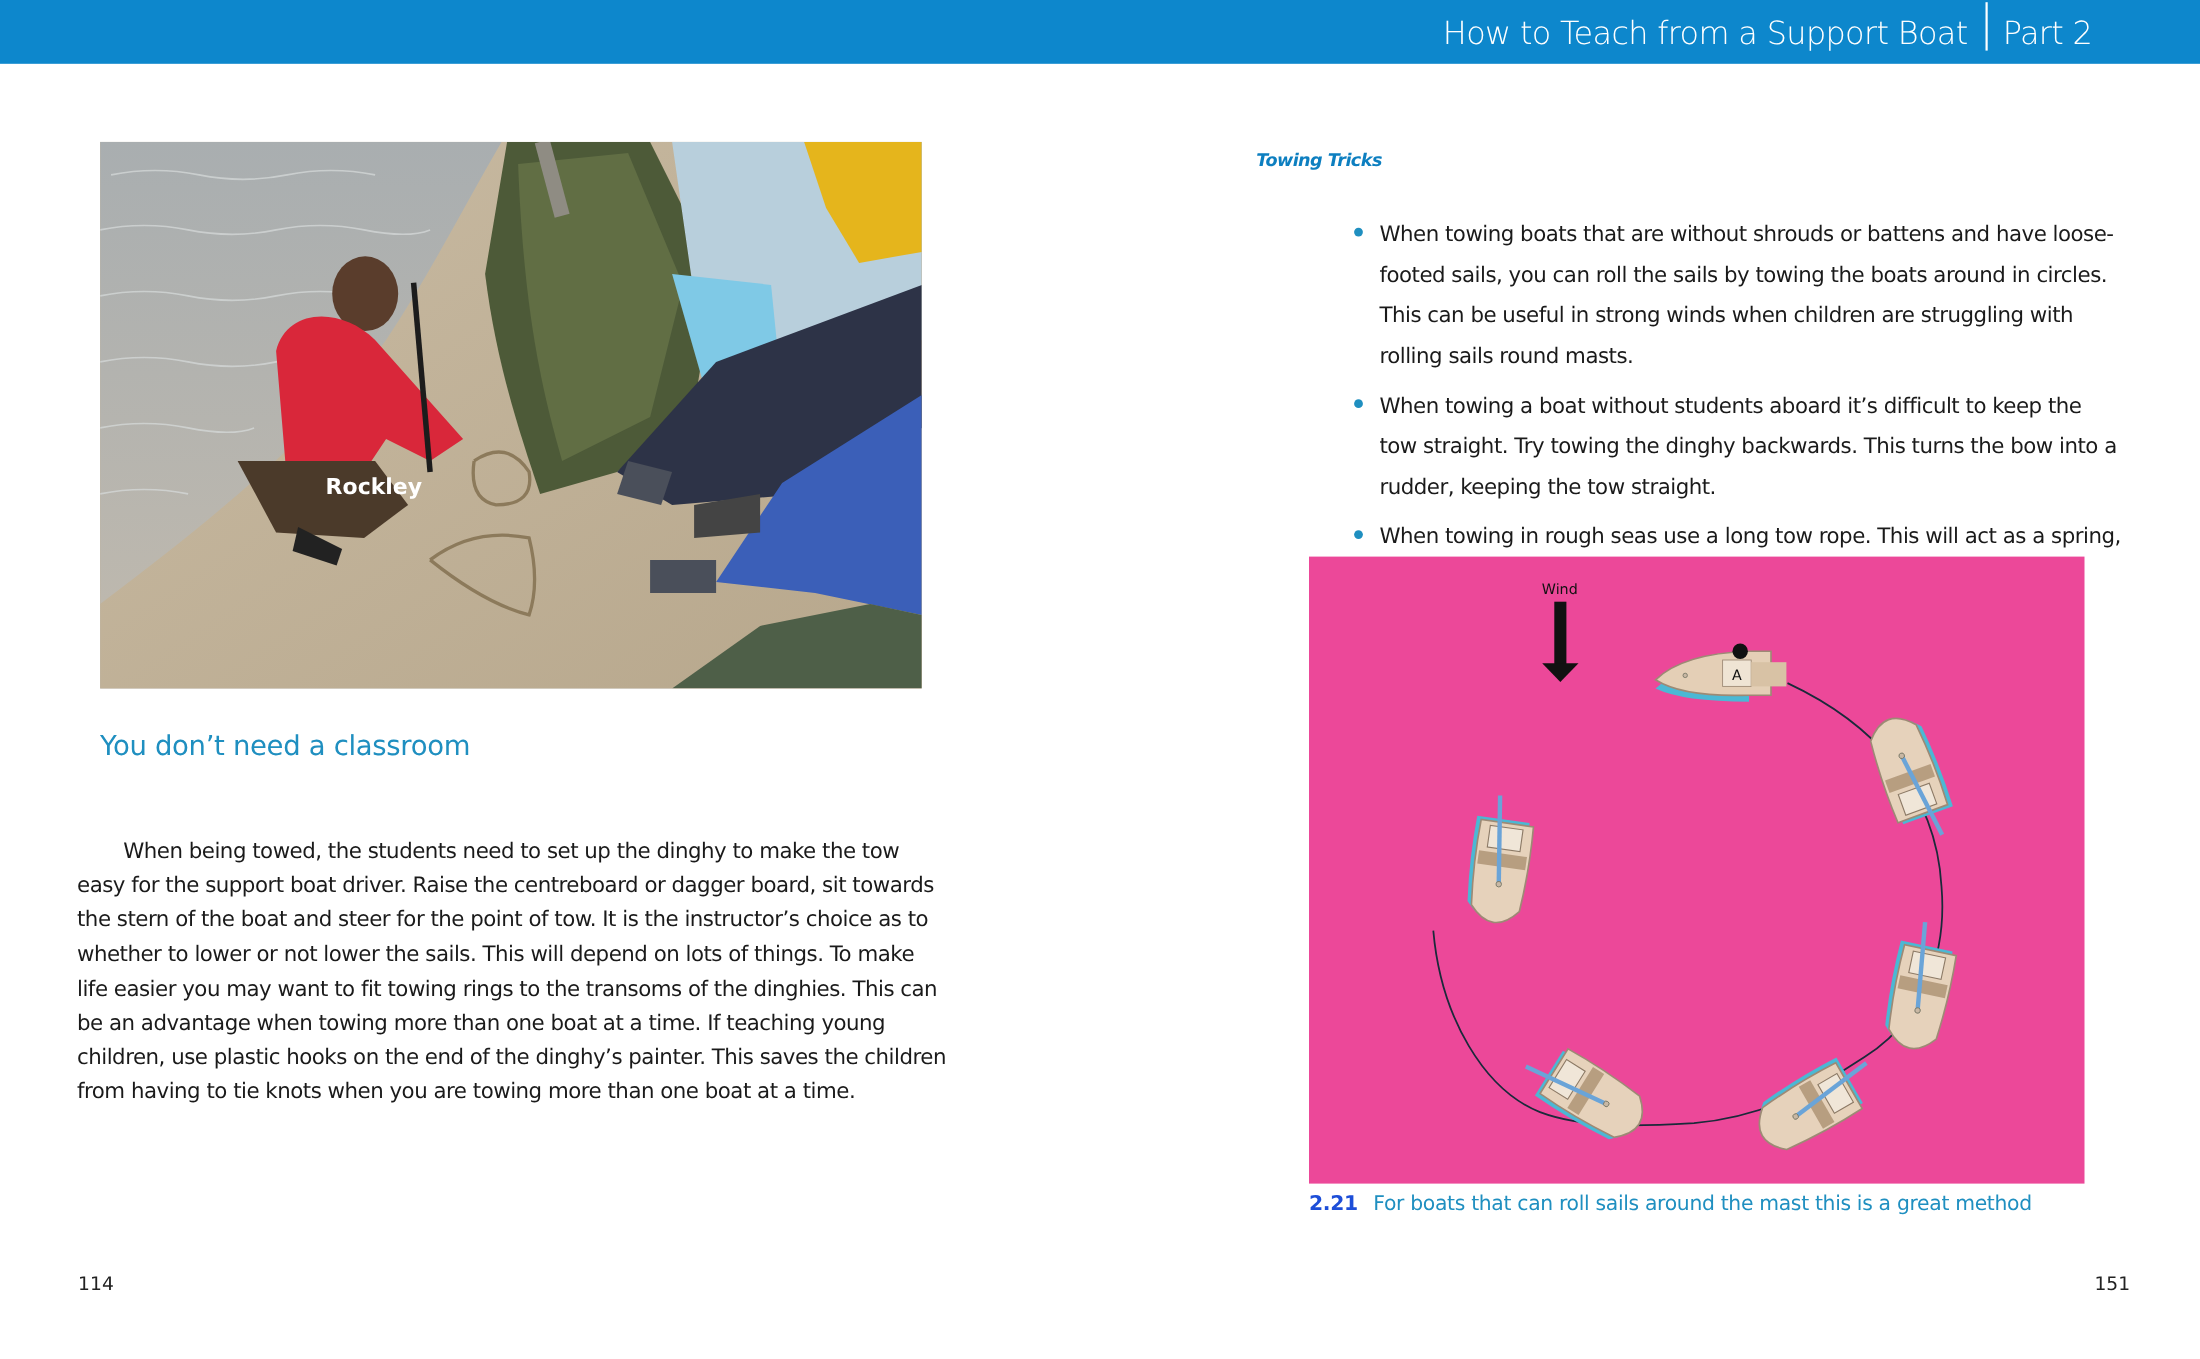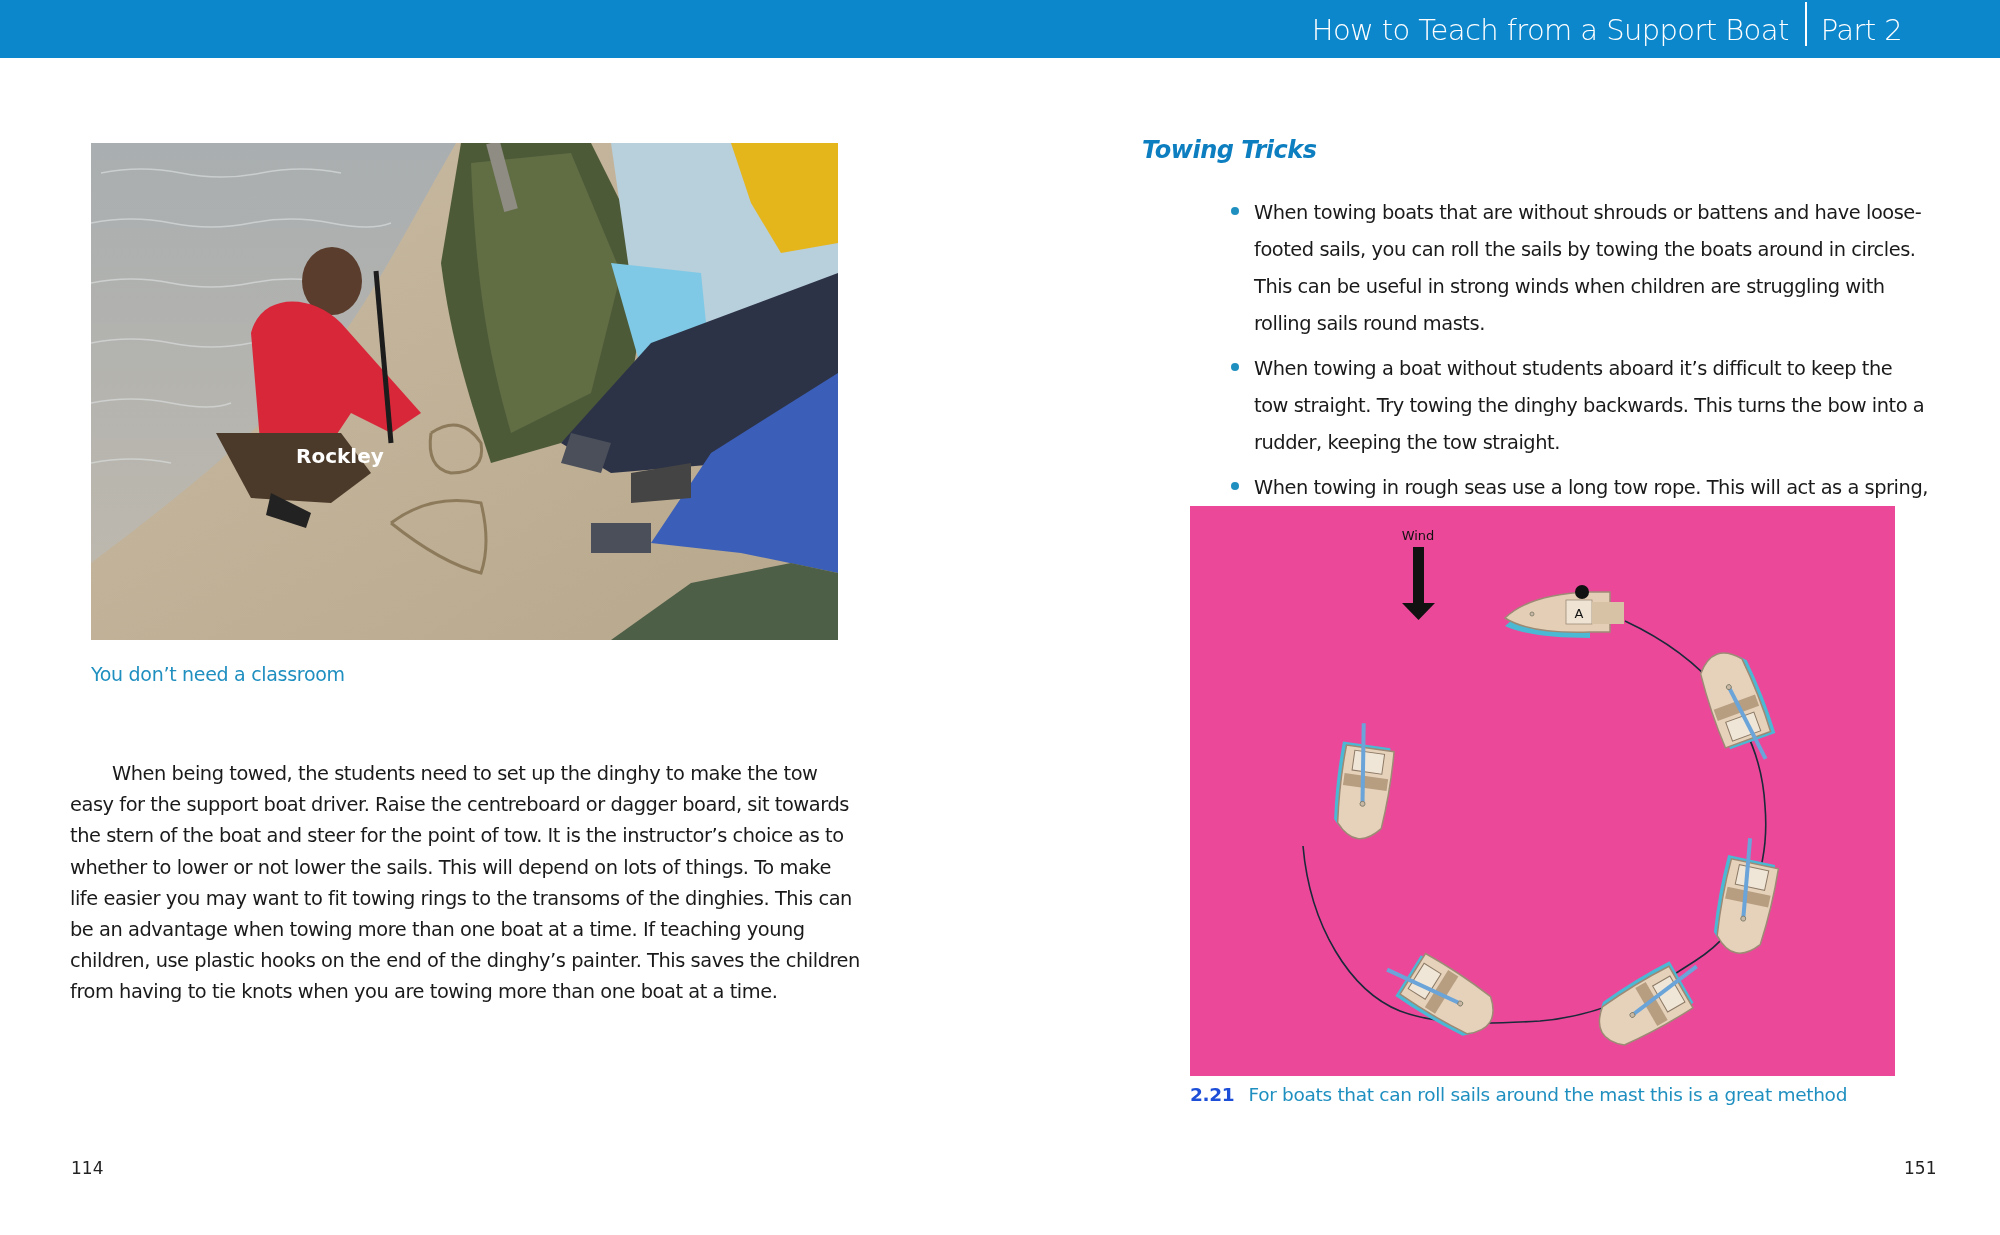--- a/index.html
+++ b/index.html
@@ -14,44 +14,44 @@
     .header-title {
       position: absolute; top: 10px; right: 98px;
       font-family: "DejaVu Sans", sans-serif; font-size: 29px; color: #ffffff;
       letter-spacing: -0.6px; display: flex; align-items: center; height: 40px;
       font-weight: 300;
     }
     .header-sep { display: inline-block; width: 2px; height: 44px; background: #fff; margin: 0 14px 0 16px; position: relative; top: -6px; }
 
     
     .photo {
-      position: absolute; left: 91px; top: 143px; width: 747px; height: 497px;
+      position: absolute; left: 91px; top: 129px; width: 747px; height: 497px;
       overflow: hidden; background: #b9b0a0;
     }
     .photo svg { width: 100%; height: 100%; display: block; }
     .photo-caption {
       position: absolute; left: 91px; top: 663px;
-      font-size: 19px; color: #1f8fc0; font-family: "DejaVu Sans", sans-serif; letter-spacing: -0.3px;
+      font-size: 25px; color: #1f8fc0; font-family: "DejaVu Sans", sans-serif; letter-spacing: -0.3px;
     }
     .body-text {
       position: absolute; left: 70px; top: 758px; width: 790px;
       font-family: "DejaVu Sans", sans-serif; font-size: 19.4px; line-height: 31.2px; color: #1a1a1a;
       letter-spacing: -0.45px;
     }
     .body-text p { margin: 0; }
     .body-text p.indent { text-indent: 42px; }
     .page-num { position: absolute; top: 1158px; font-family: "DejaVu Sans", sans-serif; font-size: 17px; color: #222; }
     .page-num.left { left: 71px; }
     .page-num.right { left: 1904px; }
 
     
     .section-title {
       position: absolute; left: 1142px; top: 136px;
       font-family: "DejaVu Sans", sans-serif; font-weight: bold; font-style: italic;
-      font-size: 24px; color: #0d7fc0; letter-spacing: -0.5px;
+      font-size: 16px; color: #0d7fc0; letter-spacing: -0.5px;
     }
     .bullet-list { position: absolute; left: 1230px; top: 194px; width: 700px; list-style: none; }
     .bullet-list li {
       position: relative; padding-left: 24px;
       font-family: "DejaVu Sans", sans-serif; font-size: 19.4px; line-height: 37px; color: #1a1a1a;
       letter-spacing: -0.45px; margin-bottom: 8px;
     }
     .bullet-dot { position: absolute; left: 1px; top: 13px; width: 8px; height: 8px; border-radius: 50%; background: #1f8fc0; }
 
     .diagram {

